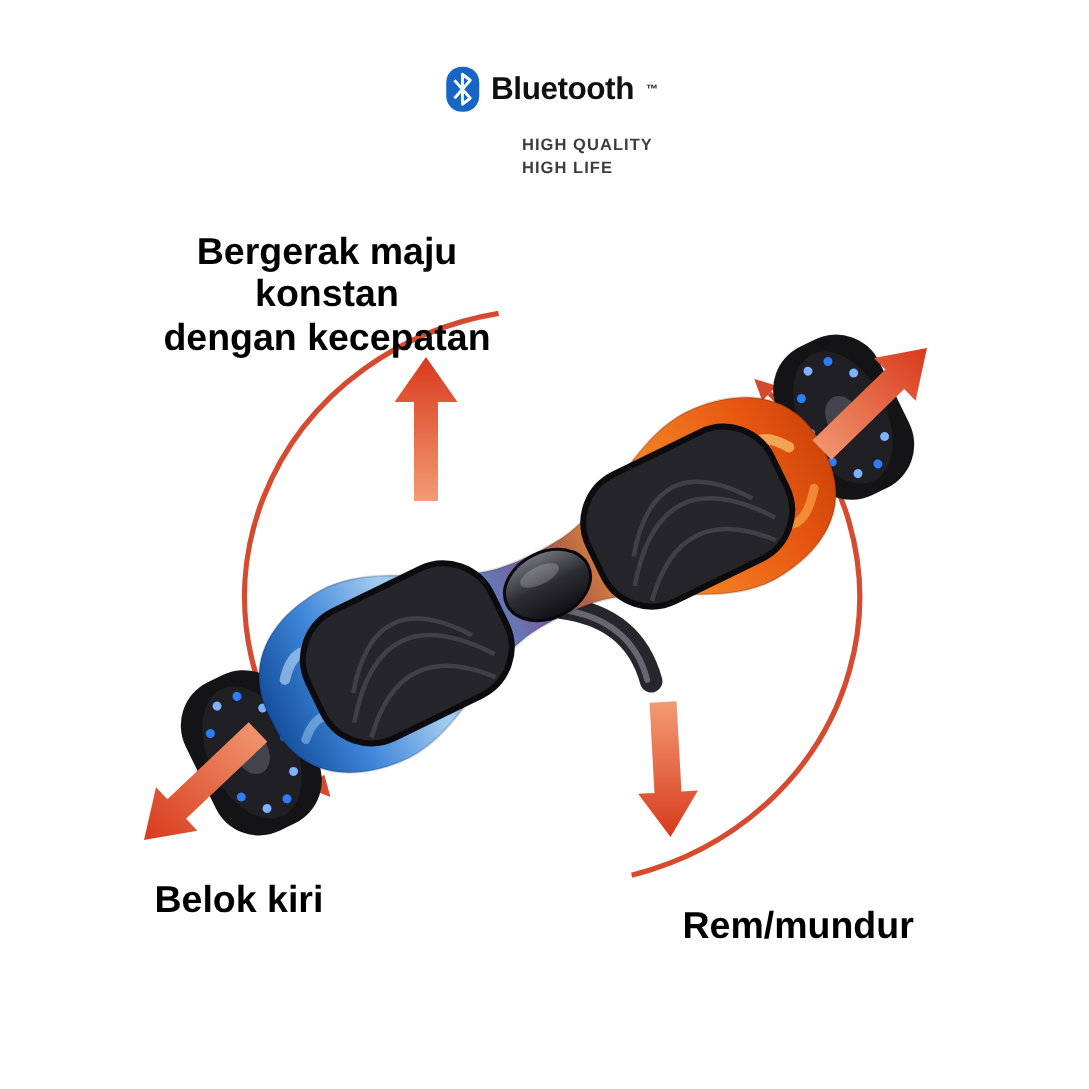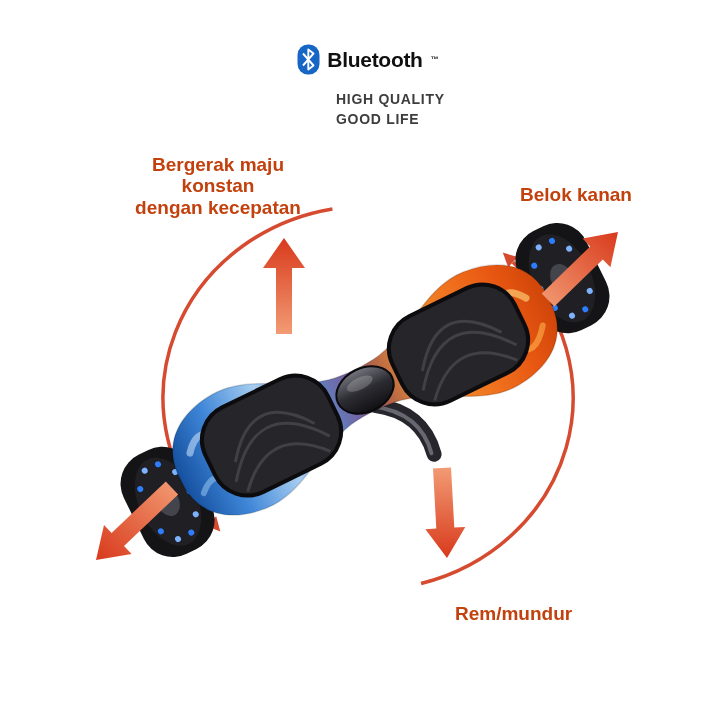--- a/index.html
+++ b/index.html
@@ -9,26 +9,26 @@
   }
   
   .bt-row{
     position:absolute;top:44px;left:0;right:0;
     display:flex;justify-content:center;align-items:center;gap:7px;
     padding-left:10px;
   }
   .bt-name{font-size:21px;font-weight:700;color:#101010;letter-spacing:-0.3px;}
   .bt-tm{font-size:8px;font-weight:700;color:#101010;vertical-align:super;margin-left:1px;}
   .tagline{
-    position:absolute;top:90px;left:336px;
-    font-size:14px;font-weight:700;color:#3d3d3d;
+    position:absolute;top:90px;left:348px;
+    font-size:11px;font-weight:700;color:#3d3d3d;
     letter-spacing:0.7px;line-height:1.4;
   }
   
-  .lbl{position:absolute;font-weight:700;color:#c2410c;font-size:19px;white-space:nowrap;}
+  .lbl{position:absolute;font-weight:700;color:#000000;font-size:25px;white-space:nowrap;}
   .lbl-forward{left:108px;top:154px;width:220px;text-align:center;line-height:1.13;white-space:normal;}
   .lbl-right{left:520px;top:184px;}
   .lbl-left{left:103px;top:586px;}
   .lbl-brake{left:455px;top:591px;margin-top:12px;}
   svg.art{position:absolute;left:0;top:0;}
 </style>
 </head>
 <body>
 
 <div class="stage">
@@ -167,24 +167,24 @@
       <svg width="23" height="31" viewBox="0 0 23 31">
         <rect x="0.5" y="0.5" width="22" height="30" rx="10.5" fill="#1765c4"></rect>
         <polyline points="6,9.5 16.5,21.5 11.3,25.5 11.3,5.5 16.5,9.5 6,21.5" fill="none" stroke="#ffffff" stroke-width="1.9" stroke-linejoin="round"></polyline>
       </svg>
     </span>
     <span class="bt-name">Bluetooth</span>
     <span class="bt-tm">™</span>
   </div>
   <div class="tagline">
     <div>HIGH QUALITY</div>
-    <div>GOOD LIFE</div>
+    <div>HIGH LIFE</div>
   </div>
 
   <div class="lbl lbl-forward">
     <div>Bergerak maju</div>
     <div>konstan</div>
     <div>dengan kecepatan</div>
   </div>
-  <div class="lbl lbl-right">Belok kanan</div>
+  <div class="lbl lbl-left">Belok kiri</div>
   <div class="lbl lbl-brake">Rem/mundur</div>
 
 </div>
 
 </body></html>

